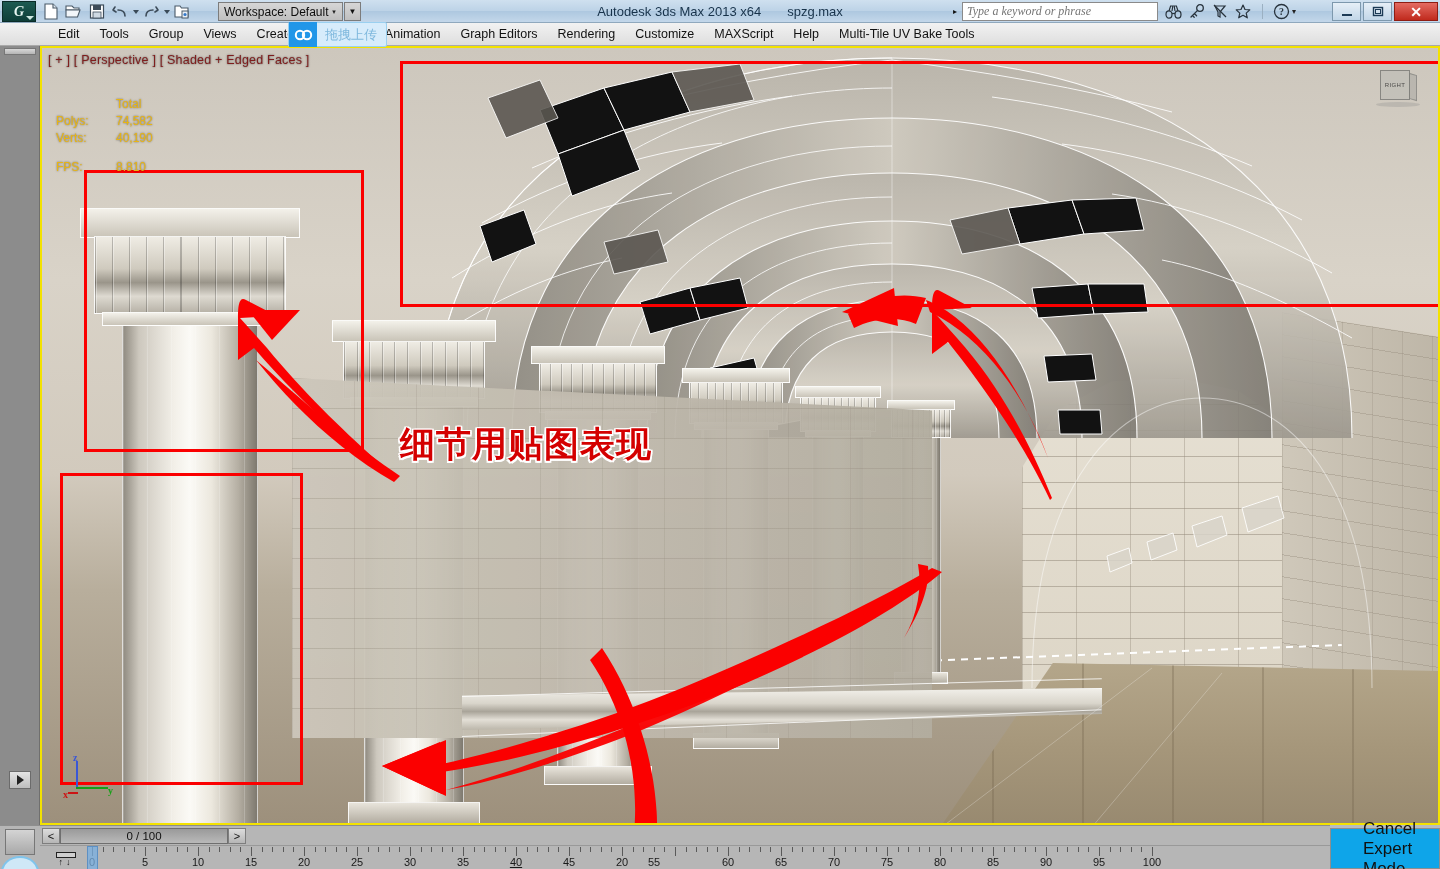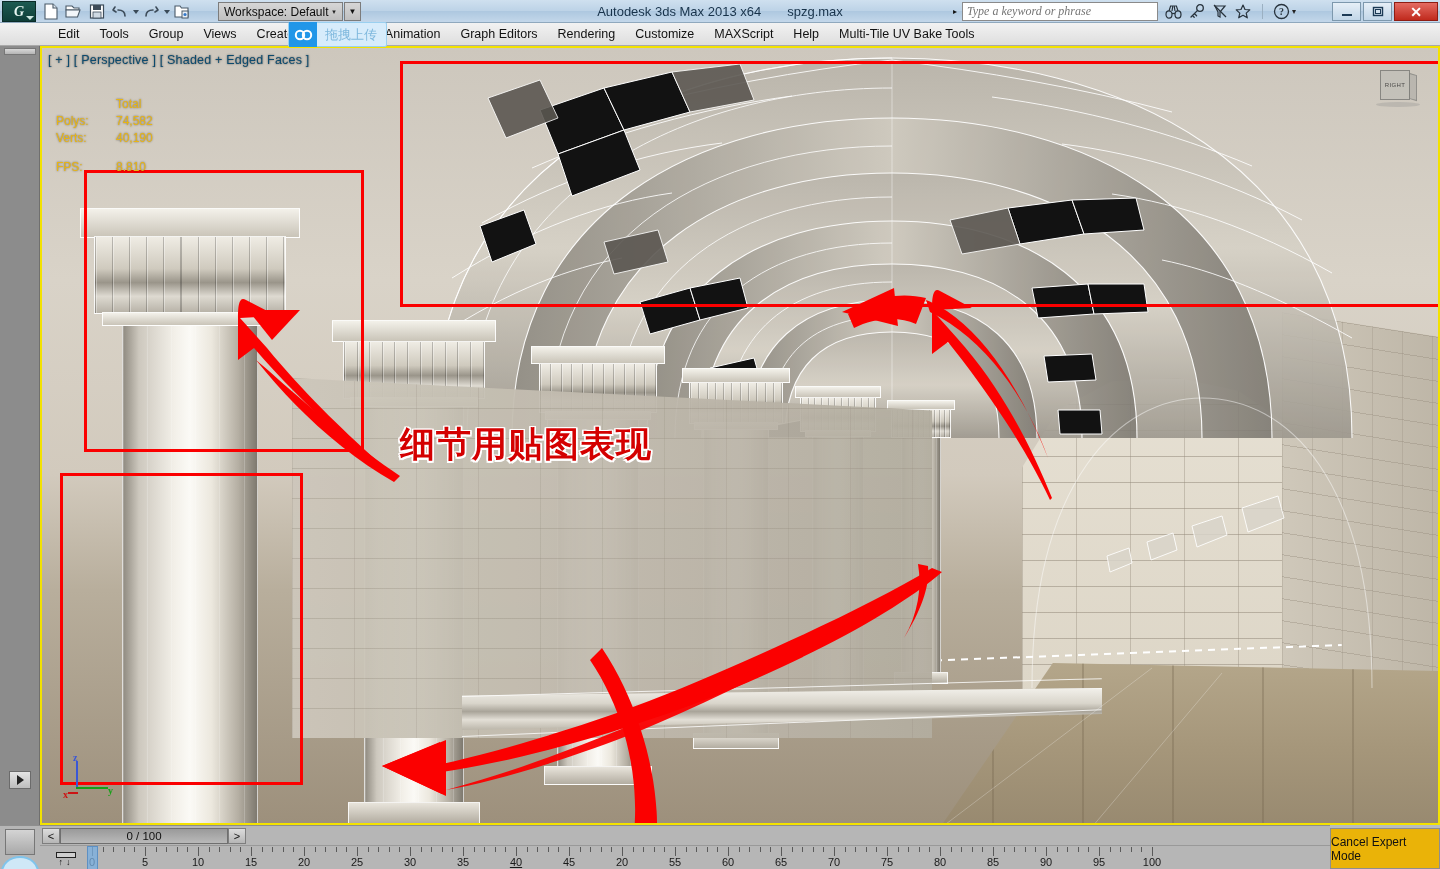--- a/index.html
+++ b/index.html
@@ -183,21 +183,21 @@
       linear-gradient(to right,#cdc7bb,#b3ada0);
   }
   .ledge{
     position:absolute; background:linear-gradient(to bottom,#f1efe9 0%,#d9d5cb 35%,#a9a499 55%,#e3dfd6 75%,#bbb6aa 100%);
     border-top:1px solid rgba(255,255,255,.9);
   }
   .ledgewire{ position:absolute; height:1px; background:rgba(255,255,255,.8); }
 
   
   .vplabel{
-    position:absolute; left:6px; top:5px; font-size:12.5px; color:#0c4a6e;
+    position:absolute; left:6px; top:5px; font-size:12.5px; color:#7f1d1d;
     text-shadow:0 0 2px rgba(0,0,0,.6); letter-spacing:.2px; white-space:nowrap;
   }
   .stats{ position:absolute; left:14px; top:48px; font-size:12px; color:#e8b514;
      text-shadow:0 0 2px rgba(0,0,0,.55); line-height:17px; }
   .stats table{ border-collapse:collapse; }
   .stats td{ padding:0 4px 0 0; font-size:12px; }
   .stats td.k{ width:46px; }
   .stats td.v{ padding-left:14px; }
   .stats .hdr{ padding-left:14px; }
 
@@ -290,23 +290,23 @@
     position:absolute; left:5px; top:3px; width:30px; height:26px;
     background:linear-gradient(to bottom,#d4d4d4,#a9a9a9); border:1px solid #777;
   }
   .bl-round{
     position:absolute; left:1px; top:30px; width:38px; height:16px;
     border:2px solid #7fc4ec; border-radius:50% 50% 0 0 / 100% 100% 0 0;
     border-bottom:none; background:#cfe8f7;
   }
   .expertbtn{
     position:absolute; left:1330px; top:828px; width:110px; height:41px;
-    background:#eab308; border:1px solid #8e8e8e;
+    background:#0ea5e9; border:1px solid #8e8e8e;
     display:flex;align-items:center;justify-content:center;
-    font-size:12px; color:#111; cursor:pointer;
+    font-size:17px; color:#111; cursor:pointer;padding-left:32px;
   }
   .statusstrip{
     position:absolute; left:0; top:825px; width:1440px; height:44px; background:#b6b6b6;
     z-index:-1;
   }
 </style>
 </head>
 <body>
 
 <div class="app">
@@ -861,21 +861,21 @@
         <div class="rlabel" style="left: 53px;">5</div>
         <div class="rlabel" style="left: 106px;">10</div>
         <div class="rlabel" style="left: 159px;">15</div>
         <div class="rlabel" style="left: 212px;">20</div>
         <div class="rlabel" style="left: 265px;">25</div>
         <div class="rlabel" style="left: 318px; text-align: center;">30</div>
         <div class="rlabel" style="left: 371px;">35</div>
         <div class="rlabel" style="left: 424px; text-decoration: underline;">40</div>
         <div class="rlabel" style="left: 477px;">45</div>
         <div class="rlabel" style="left: 530px;">20</div>
-        <div class="rlabel" style="left: 583px;">55</div>
+        <div class="rlabel" style="left: 562px;">55</div>
         <div class="rlabel" style="left: 636px;">60</div>
         <div class="rlabel" style="left: 689px;">65</div>
         <div class="rlabel" style="left: 742px;">70</div>
         <div class="rlabel" style="left: 795px;">75</div>
         <div class="rlabel" style="left: 848px;">80</div>
         <div class="rlabel" style="left: 901px;">85</div>
         <div class="rlabel" style="left: 954px;">90</div>
         <div class="rlabel" style="left: 1007px;">95</div>
         <div class="rlabel" style="left: 1060px;">100</div>
       </div>

